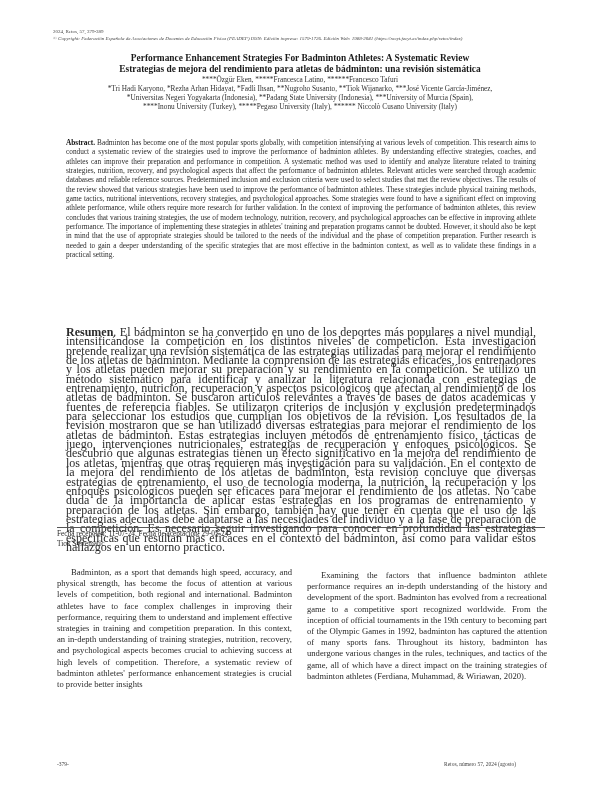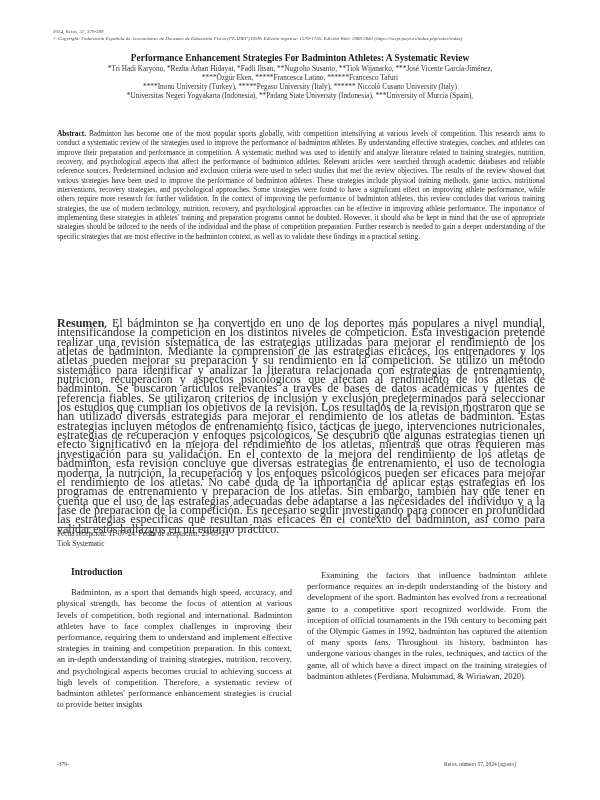--- a/index.html
+++ b/index.html
@@ -15,57 +15,57 @@
     .resumen-block { position: absolute; left: 57px; top: 319px; width: 488px; font-family: "Liberation Serif", serif; font-size: 12px; line-height: 9.35px; text-align: justify; color: #2a2a2a; }
     .divider { position: absolute; left: 57px; top: 527px; width: 488px; height: 1px; background: #555; }
     .dates { position: absolute; left: 57px; top: 529px; width: 300px; font-family: "Liberation Serif", serif; font-size: 7.3px; line-height: 9.5px; color: #2a2a2a; }
     .col { position: absolute; font-family: "Liberation Serif", serif; font-size: 8.6px; line-height: 11.2px; text-align: justify; color: #2a2a2a; }
     .col-left { left: 57px; top: 567px; width: 235px; }
     .col-right { left: 307px; top: 570px; width: 240px; }
     .section-heading { font-weight: bold; font-size: 9.5px; margin: 0 0 9px 14px; color: #1a1a1a; }
     .indent { text-indent: 14px; margin: 0; }
     .footer-left { position: absolute; left: 57px; top: 761px; font-family: "Liberation Serif", serif; font-size: 5.5px; color: #444; }
     .footer-right { position: absolute; left: 444px; top: 761px; font-family: "Liberation Serif", serif; font-size: 5.5px; color: #444; }
-    p { margin: 0; }
+    p { margin: 9px; }
   </style>
 </head>
 <body>
 
 <div class="page">
 
   <div class="header-meta">
     <div class="l1">2024, Retos, 57, 379-389</div>
     <div>© Copyright: Federación Española de Asociaciones de Docentes de Educación Física (FEADEF) ISSN: Edición impresa: 1579-1726. Edición Web: 1988-2041 (https://recyt.fecyt.es/index.php/retos/index)</div>
   </div>
 
   <div class="titles">
     <div class="title-en">Performance Enhancement Strategies For Badminton Athletes: A Systematic Review</div>
+    <div class="title-es">Estrategias de mejora del rendimiento para atletas de bádminton: una revisión sistemática</div>
+    <div class="authors">****Özgür Eken, *****Francesca Latino, ******Francesco Tafuri</div>
     <div class="authors">*Tri Hadi Karyono, *Rezha Arhan Hidayat, *Fadli Ihsan, **Nugroho Susanto, **Tiok Wijanarko, ***José Vicente García-Jiménez,</div>
-    <div class="authors">****Özgür Eken, *****Francesca Latino, ******Francesco Tafuri</div>
+    <div class="affils">*Universitas Negeri Yogyakarta (Indonesia), **Padang State University (Indonesia), ***University of Murcia (Spain),</div>
     <div class="affils">****Inonu University (Turkey), *****Pegaso University (Italy), ****** Niccolò Cusano University (Italy)</div>
-    <div class="affils">*Universitas Negeri Yogyakarta (Indonesia), **Padang State University (Indonesia), ***University of Murcia (Spain),</div>
   </div>
 
   <div class="abstract-block">
     <p><b>Abstract.</b><span> Badminton has become one of the most popular sports globally, with competition intensifying at various levels of competition. This research aims to conduct a systematic review of the strategies used to improve the performance of badminton athletes. By understanding effective strategies, coaches, and athletes can improve their preparation and performance in competition. A systematic method was used to identify and analyze literature related to training strategies, nutrition, recovery, and psychological aspects that affect the performance of badminton athletes. Relevant articles were searched through academic databases and reliable reference sources. Predetermined inclusion and exclusion criteria were used to select studies that met the review objectives. The results of the review showed that various strategies have been used to improve the performance of badminton athletes. These strategies include physical training methods, game tactics, nutritional interventions, recovery strategies, and psychological approaches. Some strategies were found to have a significant effect on improving athlete performance, while others require more research for further validation. In the context of improving the performance of badminton athletes, this review concludes that various training strategies, the use of modern technology, nutrition, recovery, and psychological approaches can be effective in improving athlete performance. The importance of implementing these strategies in athletes' training and preparation programs cannot be doubted. However, it should also be kept in mind that the use of appropriate strategies should be tailored to the needs of the individual and the phase of competition preparation. Further research is needed to gain a deeper understanding of the specific strategies that are most effective in the badminton context, as well as to validate these findings in a practical setting.</span></p>
   </div>
 
   <div class="resumen-block">
     <p><b>Resumen</b><span>. El bádminton se ha convertido en uno de los deportes más populares a nivel mundial, intensificándose la competición en los distintos niveles de competición. Esta investigación pretende realizar una revisión sistemática de las estrategias utilizadas para mejorar el rendimiento de los atletas de bádminton. Mediante la comprensión de las estrategias eficaces, los entrenadores y los atletas pueden mejorar su preparación y su rendimiento en la competición. Se utilizó un método sistemático para identificar y analizar la literatura relacionada con estrategias de entrenamiento, nutrición, recuperación y aspectos psicológicos que afectan al rendimiento de los atletas de bádminton. Se buscaron artículos relevantes a través de bases de datos académicas y fuentes de referencia fiables. Se utilizaron criterios de inclusión y exclusión predeterminados para seleccionar los estudios que cumplían los objetivos de la revisión. Los resultados de la revisión mostraron que se han utilizado diversas estrategias para mejorar el rendimiento de los atletas de bádminton. Estas estrategias incluyen métodos de entrenamiento físico, tácticas de juego, intervenciones nutricionales, estrategias de recuperación y enfoques psicológicos. Se descubrió que algunas estrategias tienen un efecto significativo en la mejora del rendimiento de los atletas, mientras que otras requieren más investigación para su validación. En el contexto de la mejora del rendimiento de los atletas de bádminton, esta revisión concluye que diversas estrategias de entrenamiento, el uso de tecnología moderna, la nutrición, la recuperación y los enfoques psicológicos pueden ser eficaces para mejorar el rendimiento de los atletas. No cabe duda de la importancia de aplicar estas estrategias en los programas de entrenamiento y preparación de los atletas. Sin embargo, también hay que tener en cuenta que el uso de las estrategias adecuadas debe adaptarse a las necesidades del individuo y a la fase de preparación de la competición. Es necesario seguir investigando para conocer en profundidad las estrategias específicas que resultan más eficaces en el contexto del bádminton, así como para validar estos hallazgos en un entorno práctico.</span></p>
   </div>
 
   <div class="divider"></div>
 
   <div class="dates">
     <div>Fecha recepción: 11-07-24. Fecha de aceptación: 29-05-24</div>
     <div>Tiok Systematic</div>
   </div>
 
   <div class="col col-left">
-    <div class="section-heading">Introduction</div>
     <p class="indent">Badminton, as a sport that demands high speed, accuracy, and physical strength, has become the focus of attention at various levels of competition, both regional and international. Badminton athletes have to face complex challenges in improving their performance, requiring them to understand and implement effective strategies in training and competition preparation. In this context, an in-depth understanding of training strategies, nutrition, recovery, and psychological aspects becomes crucial to achieving success at high levels of competition. Therefore, a systematic review of badminton athletes' performance enhancement strategies is crucial to provide better insights</p>
   </div>
 
   <div class="col col-right">
     <p class="indent">Examining the factors that influence badminton athlete performance requires an in-depth understanding of the history and development of the sport. Badminton has evolved from a recreational game to a competitive sport recognized worldwide. From the inception of official tournaments in the 19th century to becoming part of the Olympic Games in 1992, badminton has captured the attention of many sports fans. Throughout its history, badminton has undergone various changes in the rules, techniques, and tactics of the game, all of which have a direct impact on the training strategies of badminton athletes (Ferdiana, Muhammad, &amp; Wiriawan, 2020).</p>
   </div>
 
   <div class="footer-left">-379-</div>
   <div class="footer-right">Retos, número 57, 2024 (agosto)</div>
 

